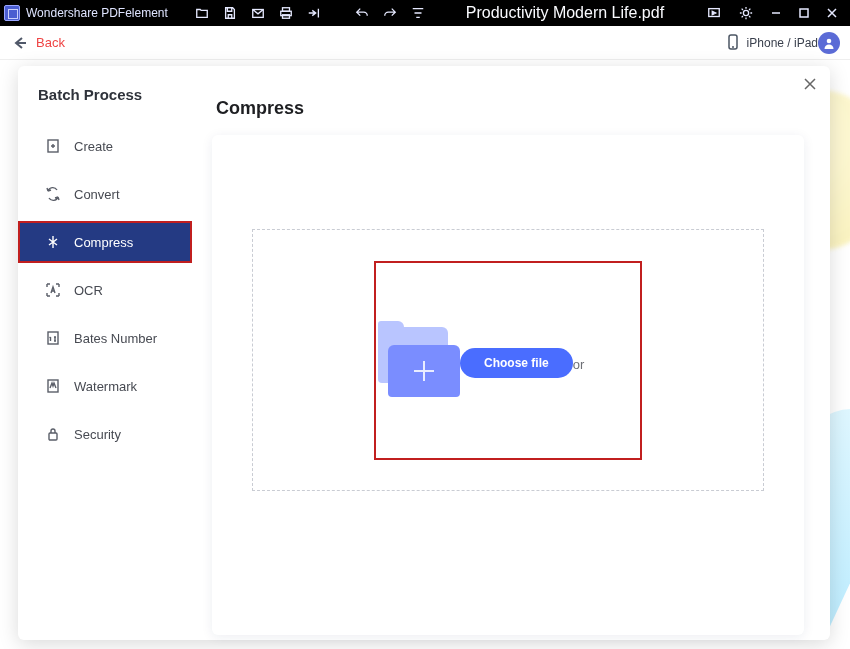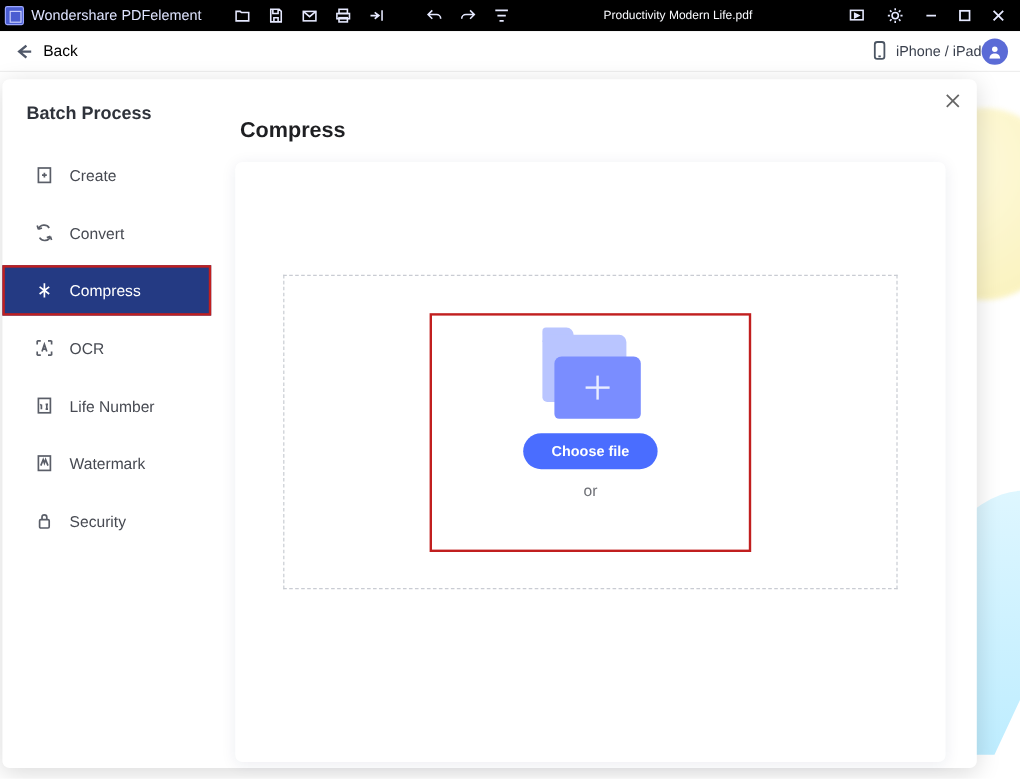--- a/index.html
+++ b/index.html
@@ -5,60 +5,60 @@
   * { box-sizing: border-box; margin: 0; padding: 0; font-family: -apple-system, BlinkMacSystemFont, "Segoe UI", Arial, sans-serif; }
   body { width: 850px; height: 649px; overflow: hidden; background: #fff; }
 
   
   .titlebar { height: 26px; background: #000000; display: flex; align-items: center; padding: 0 4px; color: #e8ebff; font-size: 11px; }
   .titlebar .app-icon { width: 16px; height: 16px; background: #4b5ed1; border: 1px solid #9aa6ff; border-radius: 2px; margin-right: 6px; position: relative; }
   .titlebar .app-icon:before { content:""; position:absolute; left:3px; top:3px; width:8px; height:8px; border:1px solid #c9cffb; }
   .titlebar .app-name { margin-right: 20px; font-size: 12px; color:#dfe4ff;}
   .titlebar .tb-icon { width: 20px; height: 20px; display:flex; align-items:center; justify-content:center; margin: 0 4px; color:#e6e9ff; cursor:pointer; }
   .titlebar .tb-icon svg { width:14px; height:14px; fill:none; stroke:#e6e9ff; stroke-width:1.5; }
-  .titlebar .spacer { flex: 1; text-align:center; font-size:10px; color:#fafbff;}
+  .titlebar .spacer { flex: 1; text-align:center; font-size:16px; color:#fafbff;}
   .titlebar .theme-icon { margin: 0 6px; }
   .win-btn { width:28px; height:20px; display:flex; align-items:center; justify-content:center; cursor:pointer;}
   .win-btn svg { width:10px; height:10px; stroke:#e6e9ff; stroke-width:1.5; fill:none;}
 
   
   .subheader { height: 34px; background:#fff; display:flex; align-items:center; padding: 0 10px; border-bottom: 1px solid #eee; }
   .back-arrow { width:20px; height:20px; display:flex; align-items:center; justify-content:center; margin-right:6px; cursor:pointer; }
   .back-arrow svg { width:16px; height:16px; stroke:#505869; stroke-width:2; fill:none;}
-  .back-label { font-size:13px; color:#000000;}
+  .back-label { font-size:13px; color:#ef4444;}
   .subheader-spacer { flex:1; }
   .device-ico { width:18px; height:18px; margin-right:4px; }
   .device-ico svg{ width:16px; height:16px; stroke:#4b5563; stroke-width:1.5; fill:none;}
   .device-label { font-size:12px; color:#393f4c; }
   .avatar { width:22px; height:22px; border-radius:50%; background:#5b6bd6; display:flex; align-items:center; justify-content:center; cursor:pointer;}
   .avatar svg{ width:12px; height:12px; fill:#fff;}
 
   
   .canvas { position: relative; width: 850px; height: 589px; background: #fff; }
   .bg-deco-yellow { position:absolute; right:-40px; top:30px; width:140px; height:160px; border-radius:50%; background: radial-gradient(circle at 30% 30%, #fff8c9, #f6e88a); filter: blur(2px); opacity: .6;}
   .bg-deco-blue { position:absolute; right:-30px; bottom:20px; width:120px; height:220px; transform: skewX(-25deg); background: linear-gradient(180deg,#b6ecff,#6fd7ff); border-radius: 40px 0 0 40px; opacity:.45;}
 
-  .modal { position:absolute; left:2px; top:6px; width:812px; height:574px; background:#fff; border-radius:6px; box-shadow: 0 4px 20px rgba(0,0,0,.15); display:flex; }
+  .modal { position:absolute; left:18px; top:6px; width:812px; height:574px; background:#fff; border-radius:6px; box-shadow: 0 4px 20px rgba(0,0,0,.15); display:flex; }
 
   .close-btn { position:absolute; right:10px; top:8px; width:20px; height:20px; display:flex; align-items:center; justify-content:center; cursor:pointer;}
   .close-btn svg{ width:12px; height:12px; stroke:#666; stroke-width:1.5;}
 
   .sidebar { width:174px; border-right:0; padding: 20px 0 0 0; }
   .sidebar-title { font-size:15px; font-weight:700; color:#2f333b; padding: 0 14px 22px 20px;}
   .side-item { height:42px; display:flex; align-items:center; padding-left:26px; margin-bottom:6px; cursor:pointer; font-size:13px; color:#474a52;}
   .side-item .ico{ width:18px; height:18px; margin-right:12px; display:flex; align-items:center; justify-content:center;}
   .side-item .ico svg{ width:16px; height:16px; stroke:#5a5e68; stroke-width:1.4; fill:none;}
   .side-item.active { background:#243a83; color:#fff; border:2px solid #c11f1f; padding-left:24px; }
   .side-item.active .ico svg{ stroke:#fff;}
 
   .main { flex:1; padding: 32px 26px 0 20px; position:relative; }
   .main-title { font-size:18px; font-weight:700; color:#1e1f22; margin-bottom:16px; margin-left:4px;}
   .panel { width:100%; height:500px; background:#fff; border-radius:6px; box-shadow: 0 2px 12px rgba(30,40,90,.08); padding: 94px 40px 40px 40px; display:flex; flex-direction:column; align-items:center;}
   .dropzone { width:512px; height:262px; border:1px dashed #c9ccd3; display:flex; align-items:center; justify-content:center;}
-  .highlight-box { width:268px; height:199px; border:2px solid #c11f1f; display:flex; flex-direction:column; align-items:center; padding-top:16px;}
+  .highlight-box { width:268px; height:199px; border:2px solid #c11f1f; display:flex; flex-direction:row; align-items:center; padding-top:16px;}
 
   .folder-graphic { width:84px; height:70px; position:relative; margin-bottom:12px;}
   .folder-back { position:absolute; left:2px; top:0; width:70px; height:56px; background:#b9c5ff; border-radius:6px 6px 4px 4px; }
   .folder-tab { position:absolute; left:2px; top:-6px; width:26px; height:12px; background:#b9c5ff; border-radius:3px 6px 0 0;}
   .folder-front { position:absolute; right:0; bottom:0; width:72px; height:52px; background:#7a8dff; border-radius:6px 6px 4px 4px;}
   .folder-front .plus { position:absolute; left:50%; top:50%; transform:translate(-50%,-50%); }
   .folder-front .plus:before, .folder-front .plus:after{ content:""; position:absolute; background:#e9edff;}
   .folder-front .plus:before{ left:-10px; top:-1px; width:20px; height:2px;}
   .folder-front .plus:after{ left:-1px; top:-10px; width:2px; height:20px;}
 
@@ -223,21 +223,21 @@
         <span>OCR</span>
       </div>
 
       <div class="side-item">
         <span class="ico">
             <svg viewBox="0 0 16 16">
               <rect x="3" y="2" width="10" height="12"></rect>
               <path d="M5.5 7v4M5.5 7l-1 .8M9 7h2M10 7v4M9 11h2"></path>
             </svg>
           </span>
-        <span>Life Number</span>
+        <span>Bates Number</span>
       </div>
 
       <div class="side-item">
         <span class="ico">
             <svg viewBox="0 0 16 16">
               <rect x="3" y="2" width="10" height="12"></rect>
               <path d="M5 10l2-5 1 3 1-3 2 5"></path>
             </svg>
           </span>
         <span>Watermark</span>

